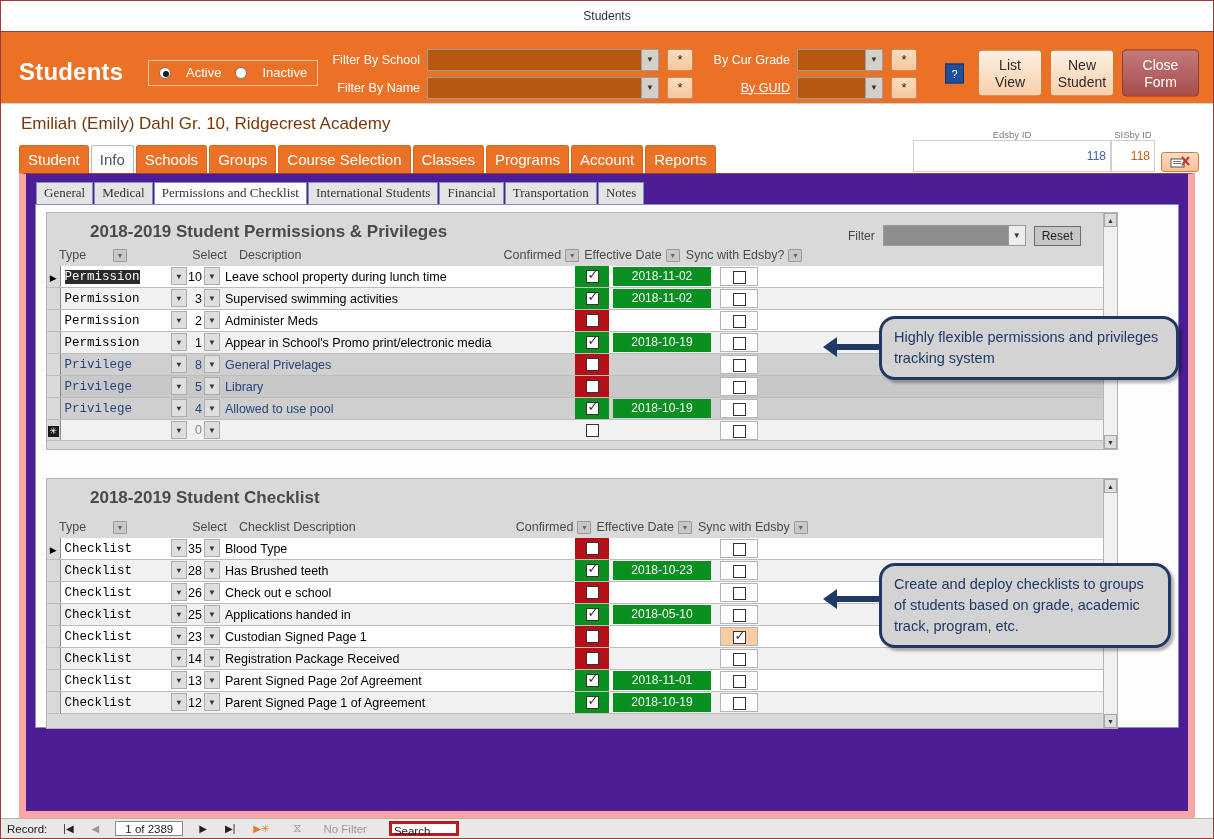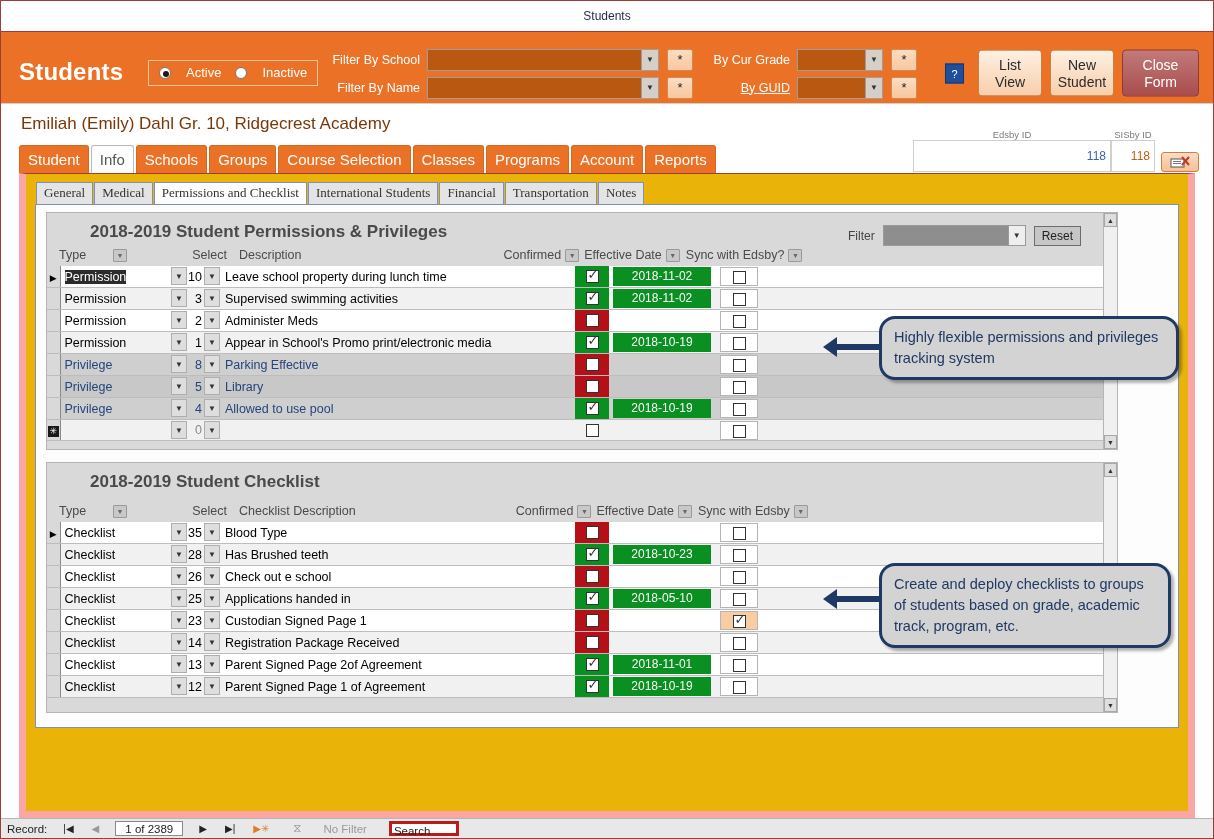--- a/index.html
+++ b/index.html
@@ -113,21 +113,21 @@
   .idcap { font-size:9.5px; color:#7b7b7b; text-align:center; }
   .prbtn {
     width:38px; height:20px; margin-left:6px; border:1px solid #c8823f; border-radius:3px;
     background:linear-gradient(#fbdcc2,#f5c097);
     display:flex; align-items:center; justify-content:center;
   }
   
   .panel {
     margin:0 18px 0 18px; flex:1;
     border:7px solid #fca5a5; border-top:1px solid #9e3b3b;
-    background:#eab308; position:relative; overflow:hidden;
+    background:#4c1d95; position:relative; overflow:hidden;
   }
   .subtabs { padding:9px 0 0 10px; display:flex; align-items:flex-end; height:30px;}
   .stab {
     background:#e4e4e4; border:1px solid #7f8fbf; border-bottom:none;
     font-size:13px; padding:2px 7px 3px 7px; color:#333; margin-right:1px;
     font-family:"Liberation Serif", serif;
   }
   .stab.active { background:#fdfdfd; border-bottom:1px solid #fdfdfd; position:relative; top:1px;}
   .subpanel {
     margin:0 9px 0 9px; border:1px solid #7f8fbf; background:#fdfdfd;
@@ -147,21 +147,21 @@
     width:14px; height:13px; background:#c8c8c8; border:1px solid #9a9a9a;
     display:inline-flex; align-items:center; justify-content:center;
     font-size:7px; color:#666; margin-left:4px; border-radius:1px;
   }
   table.grid { border-collapse:collapse; width:100%; font-size:12.5px; table-layout:fixed; }
   table.grid td { border-bottom:1px solid #bdbdbd; height:21px; padding:0; }
   .rowsel { width:13px; border-right:1px solid #8a8a8a !important; text-align:center; background:#d9d9d9;}
   .rowsel .tri { color:#000; font-size:9px; }
   .newrec { background:#1a1a1a; color:#fff; font-size:9px; display:inline-block; width:11px; height:11px;
             line-height:11px; text-align:center; }
-  .cell-type { width:128px; position:relative; padding-left:4px !important;}
+  .cell-type { width:128px; position:relative; padding-left:4px !important;font-family:Liberation Mono, monospace;}
   .cell-type .tv { display:inline-block; }
   .cell-type .arw { position:absolute; right:1px; top:1px; width:16px; height:18px; background:#dedede;
                     border:1px solid #aeaeae; display:flex; align-items:center; justify-content:center;
                     font-size:8px; color:#333; }
   .cell-sel { width:33px; position:relative; text-align:right; padding-right:19px !important; }
   .cell-sel .arw { position:absolute; right:1px; top:1px; width:16px; height:18px; background:#dedede;
                    border:1px solid #aeaeae; display:flex; align-items:center; justify-content:center;
                    font-size:8px; color:#333; }
   .cell-desc { padding-left:4px !important; }
   .cell-conf { width:34px; text-align:center; vertical-align:middle; }
@@ -424,21 +424,21 @@
               <td class="cell-date">
                   <span class="datetag">2018-10-19</span>
                 </td>
               <td class="cell-sync"><span class="sync-wrap"><span class="chk"></span></span></td>
               <td class="cell-pad"></td>
             </tr>
             <tr class="row-gray">
               <td class="rowsel"></td>
               <td class="cell-type"><span class="tv blue-text">Privilege</span><span class="arw">▼</span></td>
               <td class="cell-sel"><span class="blue-text">8</span><span class="arw">▼</span></td>
-              <td class="cell-desc"><span class="blue-text">Parking Effective</span></td>
+              <td class="cell-desc"><span class="blue-text">General Privelages</span></td>
               <td class="cell-conf">
                   <span class="conf-wrap no"><span class="chk"></span></span>
                 </td>
               <td class="cell-date"><span></span></td>
               <td class="cell-sync"><span class="sync-wrap"><span class="chk"></span></span></td>
               <td class="cell-pad"></td>
             </tr>
             <tr class="row-gray" style="background:#c8c8c8">
               <td class="rowsel"></td>
               <td class="cell-type"><span class="tv blue-text">Privilege</span><span class="arw">▼</span></td>
@@ -477,21 +477,21 @@
             </tr>
           </tbody>
         </table>
 
         <div class="vscroll">
           <div class="vs-btn">▲</div>
           <div class="vs-btn">▼</div>
         </div>
       </div>
 
-      <div class="section" style="top:257px; width:1072px; height:251px;">
+      <div class="section" style="top:273px; width:1072px; height:251px;">
         <div class="sec-title">2018-2019 Student Checklist</div>
 
         <div class="colhdr" style="margin-top:6px;">
           <span style="width:50px">Type</span>
           <span class="sortbtn">▼</span>
           <span style="width:100px; text-align:right;">Select</span>
           <span style="margin-left:12px;">Checklist Description</span>
           <span style="margin-left:160px;">Confirmed</span>
           <span class="sortbtn">▼</span>
           <span style="margin-left:5px;">Effective Date</span>

